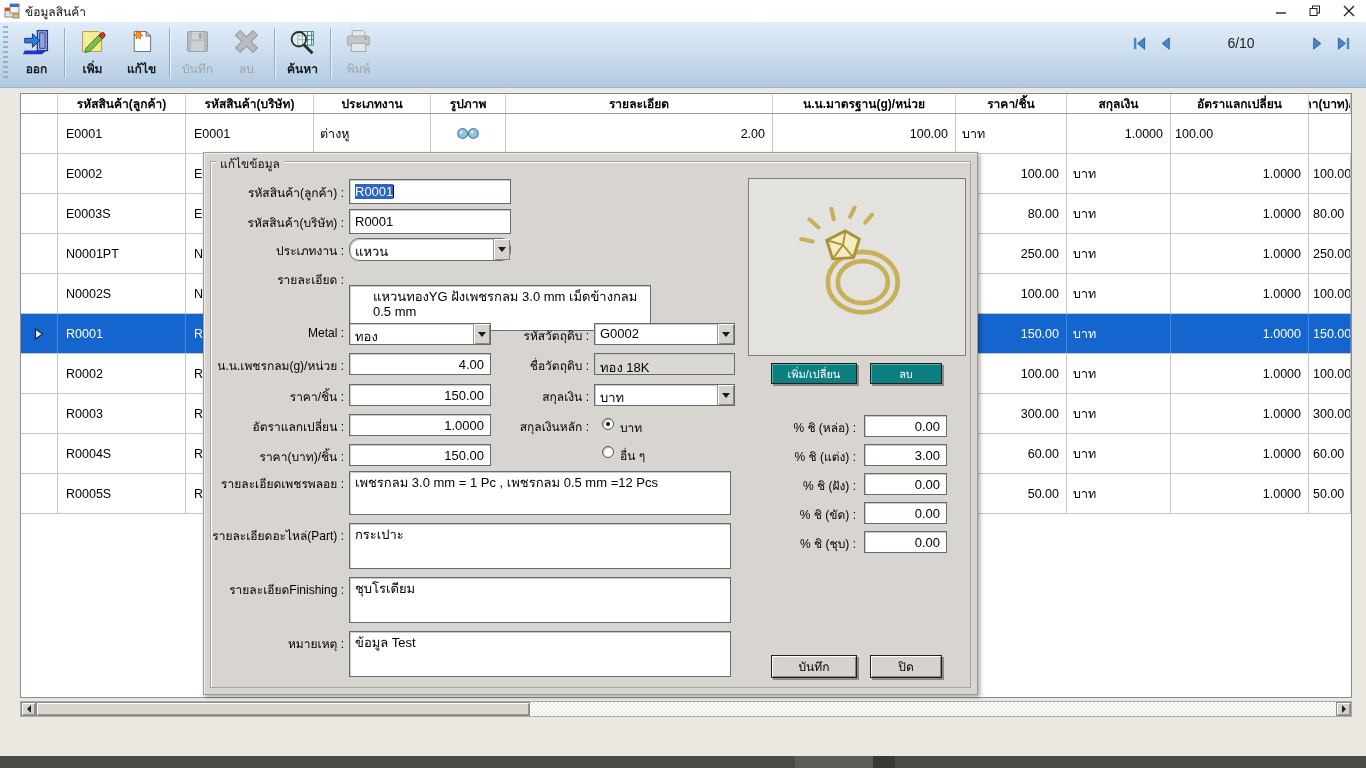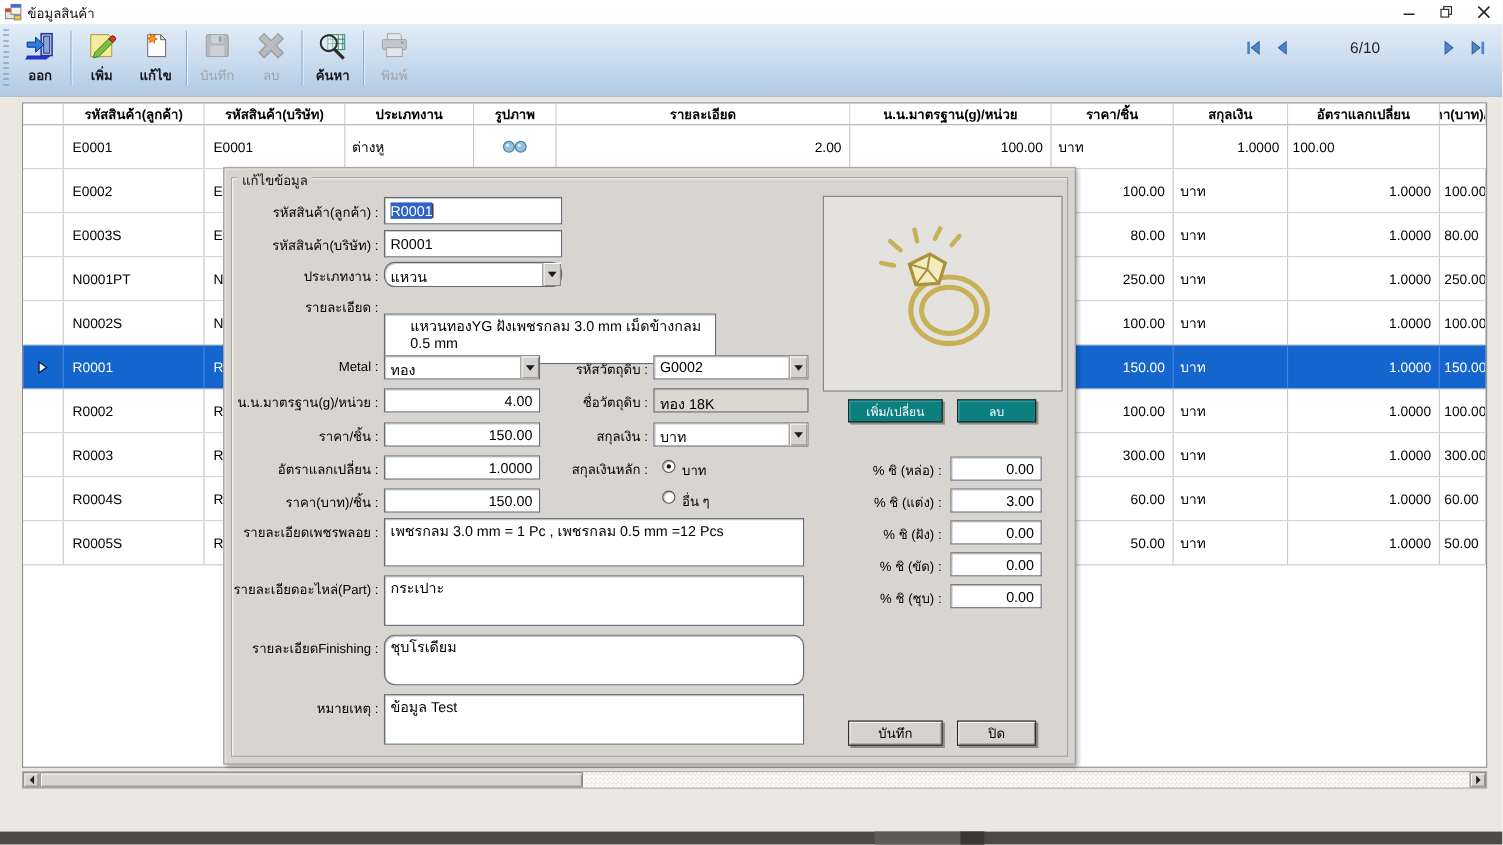--- a/index.html
+++ b/index.html
@@ -405,21 +405,21 @@
         </span>
     </div>
     <div class="flabel" style="left:267px; top:173px; width:118px;">รหัสวัตถุดิบ :</div>
     <div class="combo" style="left:390px; top:170px; width:141px; height:22px;">
       <span class="val">G0002</span>
       <span class="dd">
           <i></i>
         </span>
     </div>
 
-    <div class="flabel" style="left:8px; top:203px; width:132px;">น.น.มาตรฐาน(g)/หน่วย :</div>
+    <div class="flabel" style="left:8px; top:203px; width:132px;">น.น.เพชรกลม(g)/หน่วย :</div>
     <div class="tb num" style="left:145px; top:200px; width:142px; height:22px;">4.00</div>
     <div class="flabel" style="left:267px; top:203px; width:118px;">ชื่อวัตถุดิบ :</div>
     <div class="tb ro" style="left:390px; top:200px; width:141px; height:22px;">ทอง 18K</div>
 
     <div class="flabel" style="left:8px; top:234px; width:132px;">ราคา/ชิ้น :</div>
     <div class="tb num" style="left:145px; top:231px; width:142px; height:22px;">150.00</div>
     <div class="flabel" style="left:267px; top:234px; width:118px;">สกุลเงิน :</div>
     <div class="combo" style="left:390px; top:231px; width:141px; height:22px;">
       <span class="val">บาท</span>
       <span class="dd">
@@ -438,21 +438,21 @@
     <span class="radio" style="left:398px; top:293px;"></span>
     <span class="rlabel" style="left:416px; top:293px;">อื่น ๆ</span>
 
     <div class="flabel" style="left:8px; top:321px; width:132px;">รายละเอียดเพชรพลอย :</div>
     <div class="tb ml" style="left:145px; top:318px; width:382px; height:44px;">เพชรกลม 3.0 mm = 1 Pc , เพชรกลม 0.5 mm =12 Pcs</div>
 
     <div class="flabel" style="left:8px; top:373px; width:132px;">รายละเอียดอะไหล่(Part) :</div>
     <div class="tb ml" style="left:145px; top:370px; width:382px; height:46px;">กระเปาะ</div>
 
     <div class="flabel" style="left:8px; top:427px; width:132px;">รายละเอียดFinishing :</div>
-    <div class="tb ml" style="left:145px; top:424px; width:382px; height:46px;border-radius:10px;">ชุบโรเดียม</div>
+    <div class="tb ml" style="left:145px; top:424px; width:382px; height:46px;">ชุบโรเดียม</div>
 
     <div class="flabel" style="left:8px; top:481px; width:132px;">หมายเหตุ :</div>
     <div class="tb ml" style="left:145px; top:478px; width:382px; height:46px;">ข้อมูล Test</div>
 
     <div class="picbox">
       <svg width="128" height="128" viewBox="0 0 110 110">
         <g fill="none" stroke="#c8b058" stroke-width="4">
           <ellipse cx="60" cy="68" rx="30" ry="26"></ellipse>
           <ellipse cx="60" cy="68" rx="21.5" ry="18"></ellipse>
         </g>

